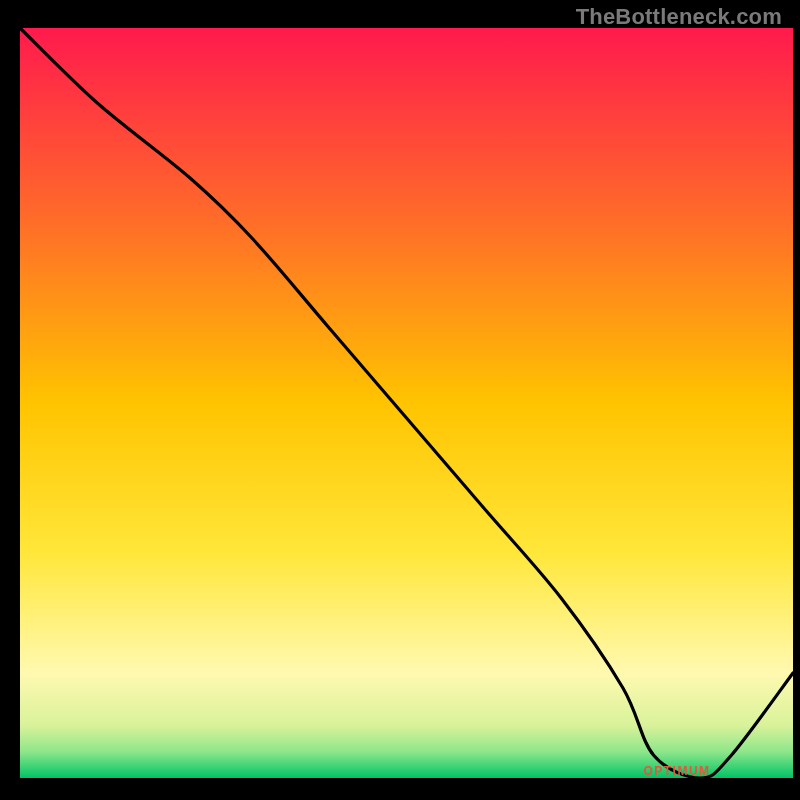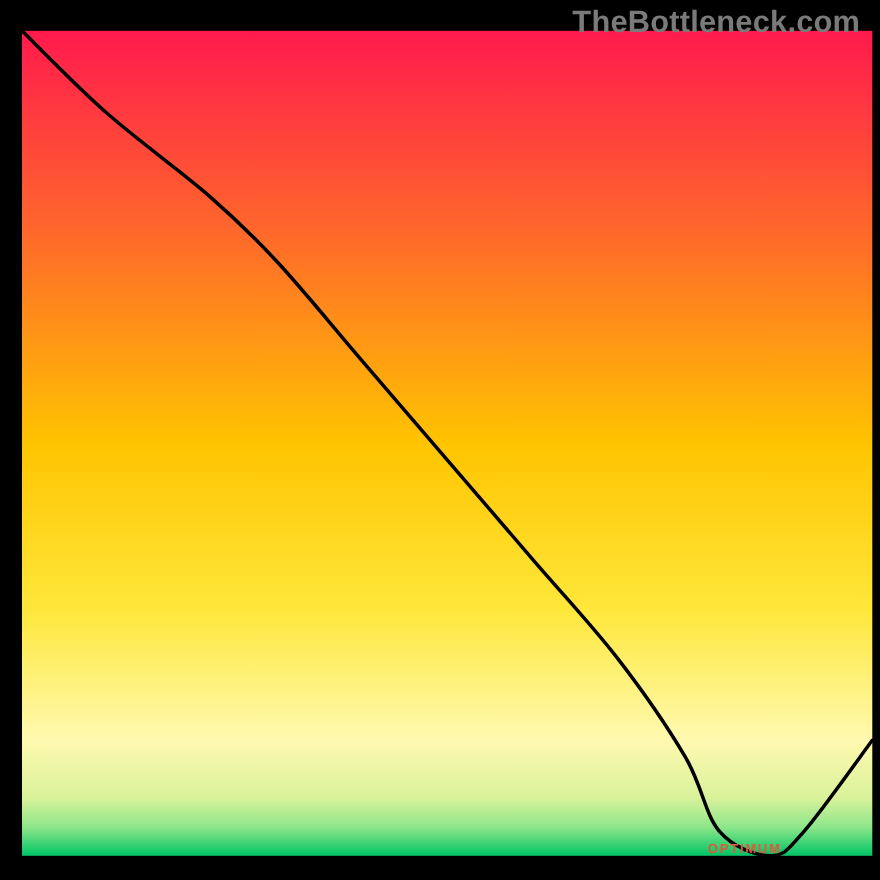--- a/index.html
+++ b/index.html
@@ -8,21 +8,21 @@
     width: 800px;
     height: 800px;
     background: #fff;
     font-family: Arial, Helvetica, sans-serif;
     position: relative;
   }
   .watermark {
     position: absolute;
     top: 4px;
     right: 18px;
-    font-size: 28px;
+    font-size: 22px;
     font-weight: bold;
     color: #7a7a7a;
     letter-spacing: 0.2px;
   }
   svg {
     display: block;
   }
 </style>
 </head>
 <body>

